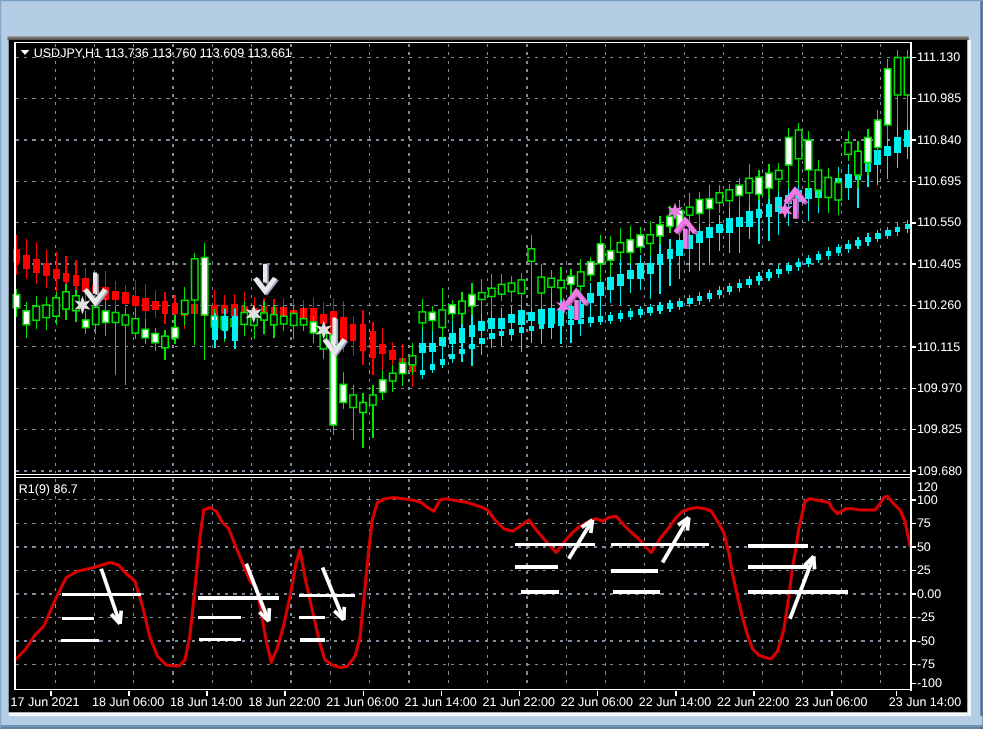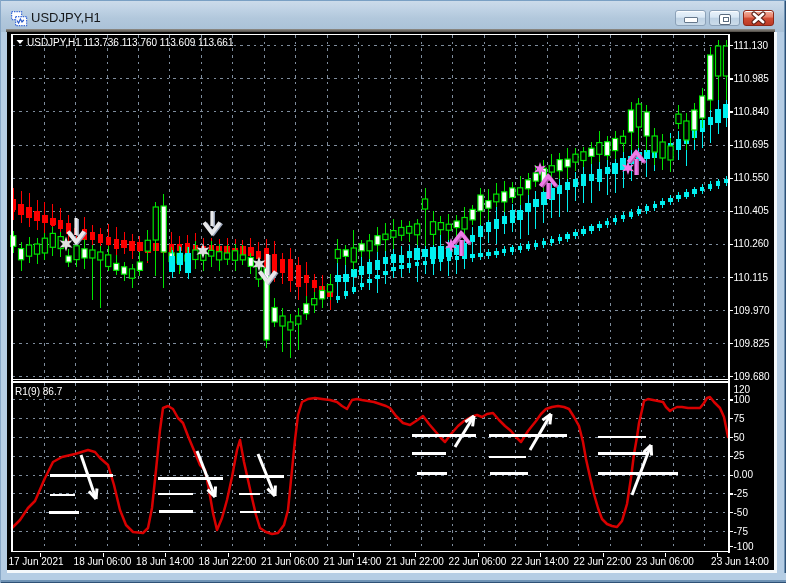--- a/index.html
+++ b/index.html
@@ -22,41 +22,20 @@
 #brdB2{position:absolute;left:0px;top:572.5px;width:786px;height:7px;background:#b5cde4;}
 #brdB3{position:absolute;left:0px;top:579.5px;width:786px;height:2px;background:#6e92b4;}
 #brdB4{position:absolute;left:0px;top:581.5px;width:786px;height:1.5px;background:#2e5176;}
 #brdT{position:absolute;left:0;top:0;width:786px;height:1px;background:#7aa0c4;}
 #brdL{position:absolute;left:0;top:0;width:1px;height:583px;background:#88a8c8;}
 svg{position:absolute;left:0;top:0;}
 .ax{font-family:"Liberation Sans",sans-serif;font-size:10px;fill:#ffffff;}
 #icon{position:absolute;left:10px;top:10px;}
 </style></head><body>
 <div id="win">
- <div id="titlebar">
-  <svg id="icon" width="17" height="16" viewBox="0 0 17 16">
-    <rect x="0.6" y="0.6" width="10" height="8" fill="#fdfdff" stroke="#3a6ad8" stroke-dasharray="1.4 1" stroke-width="1.2"></rect>
-    <rect x="4.6" y="5.6" width="11" height="9" fill="#fdfdff" stroke="#3a6ad8" stroke-dasharray="1.4 1" stroke-width="1.2"></rect>
-    <path d="M6 9.5 l1.6 2.5 1.8-4 1.6 3 1.8-2" stroke="#2a5ac8" stroke-width="1.2" fill="none"></path>
-  </svg>
-  <div id="titletext">USDJPY,H1</div>
-  <div id="bmin" class="btn">
-        <div id="minglyph"></div>
-      </div>
-  <div id="brest" class="btn">
-        <div id="rg1"></div>
-        <div id="rg2"></div>
-      </div>
-  <div id="bclose" class="btn">
-    <svg width="29" height="14" viewBox="0 0 29 14">
-      <path d="M10 3 L19 11 M19 3 L10 11" stroke="#5c1f14" stroke-width="5" stroke-linecap="round"></path>
-      <path d="M10 3 L19 11 M19 3 L10 11" stroke="#ffffff" stroke-width="2.8" stroke-linecap="round"></path>
-    </svg>
-  </div>
- </div>
  <div id="client"></div>
  <div id="clienttop"></div>
  <svg width="786" height="583" viewBox="0 0 786 583">
 <line x1="12.5" y1="45.7" x2="727.5" y2="45.7" stroke="#7e8c9c" stroke-width="1" shape-rendering="crispEdges" stroke-dasharray="2.5 4.2"></line>
 <line x1="12.5" y1="78.8" x2="727.5" y2="78.8" stroke="#7e8c9c" stroke-width="1" shape-rendering="crispEdges" stroke-dasharray="2.5 4.2"></line>
 <line x1="12.5" y1="111.9" x2="727.5" y2="111.9" stroke="#7e8c9c" stroke-width="1" shape-rendering="crispEdges" stroke-dasharray="2.5 4.2"></line>
 <line x1="12.5" y1="145.0" x2="727.5" y2="145.0" stroke="#7e8c9c" stroke-width="1" shape-rendering="crispEdges" stroke-dasharray="2.5 4.2"></line>
 <line x1="12.5" y1="178.1" x2="727.5" y2="178.1" stroke="#7e8c9c" stroke-width="1" shape-rendering="crispEdges" stroke-dasharray="2.5 4.2"></line>
 <line x1="12.5" y1="211.2" x2="727.5" y2="211.2" stroke="#7e8c9c" stroke-width="1" shape-rendering="crispEdges" stroke-dasharray="2.5 4.2"></line>
 <line x1="12.5" y1="244.3" x2="727.5" y2="244.3" stroke="#7e8c9c" stroke-width="1" shape-rendering="crispEdges" stroke-dasharray="2.5 4.2"></line>

